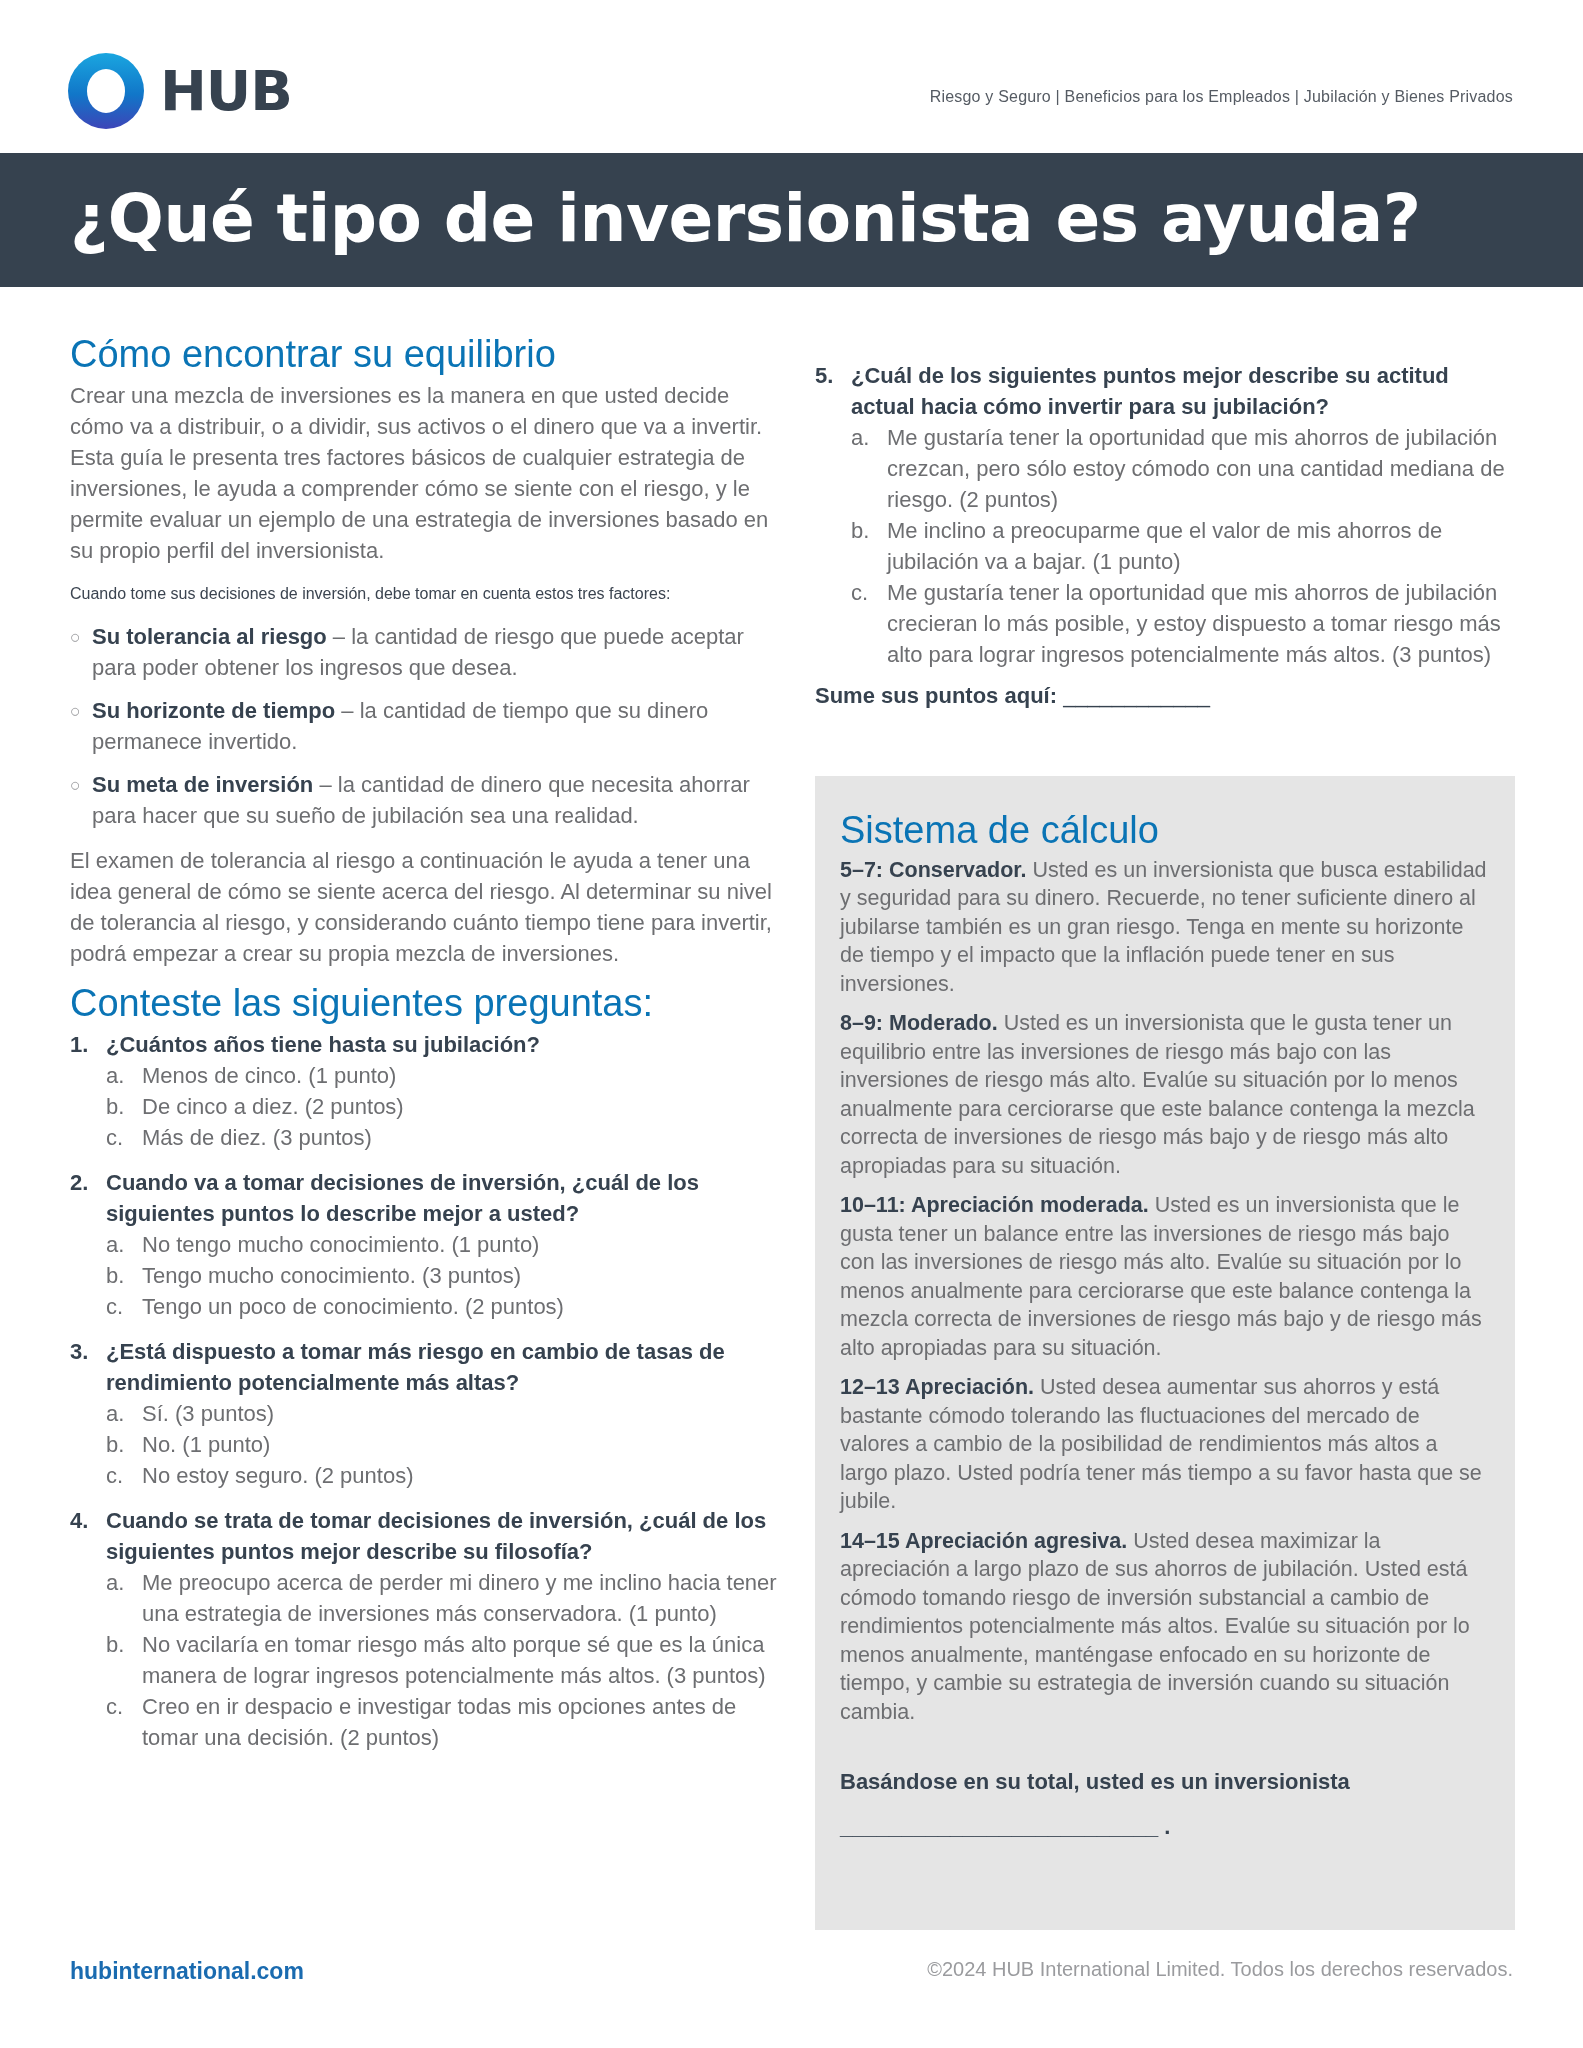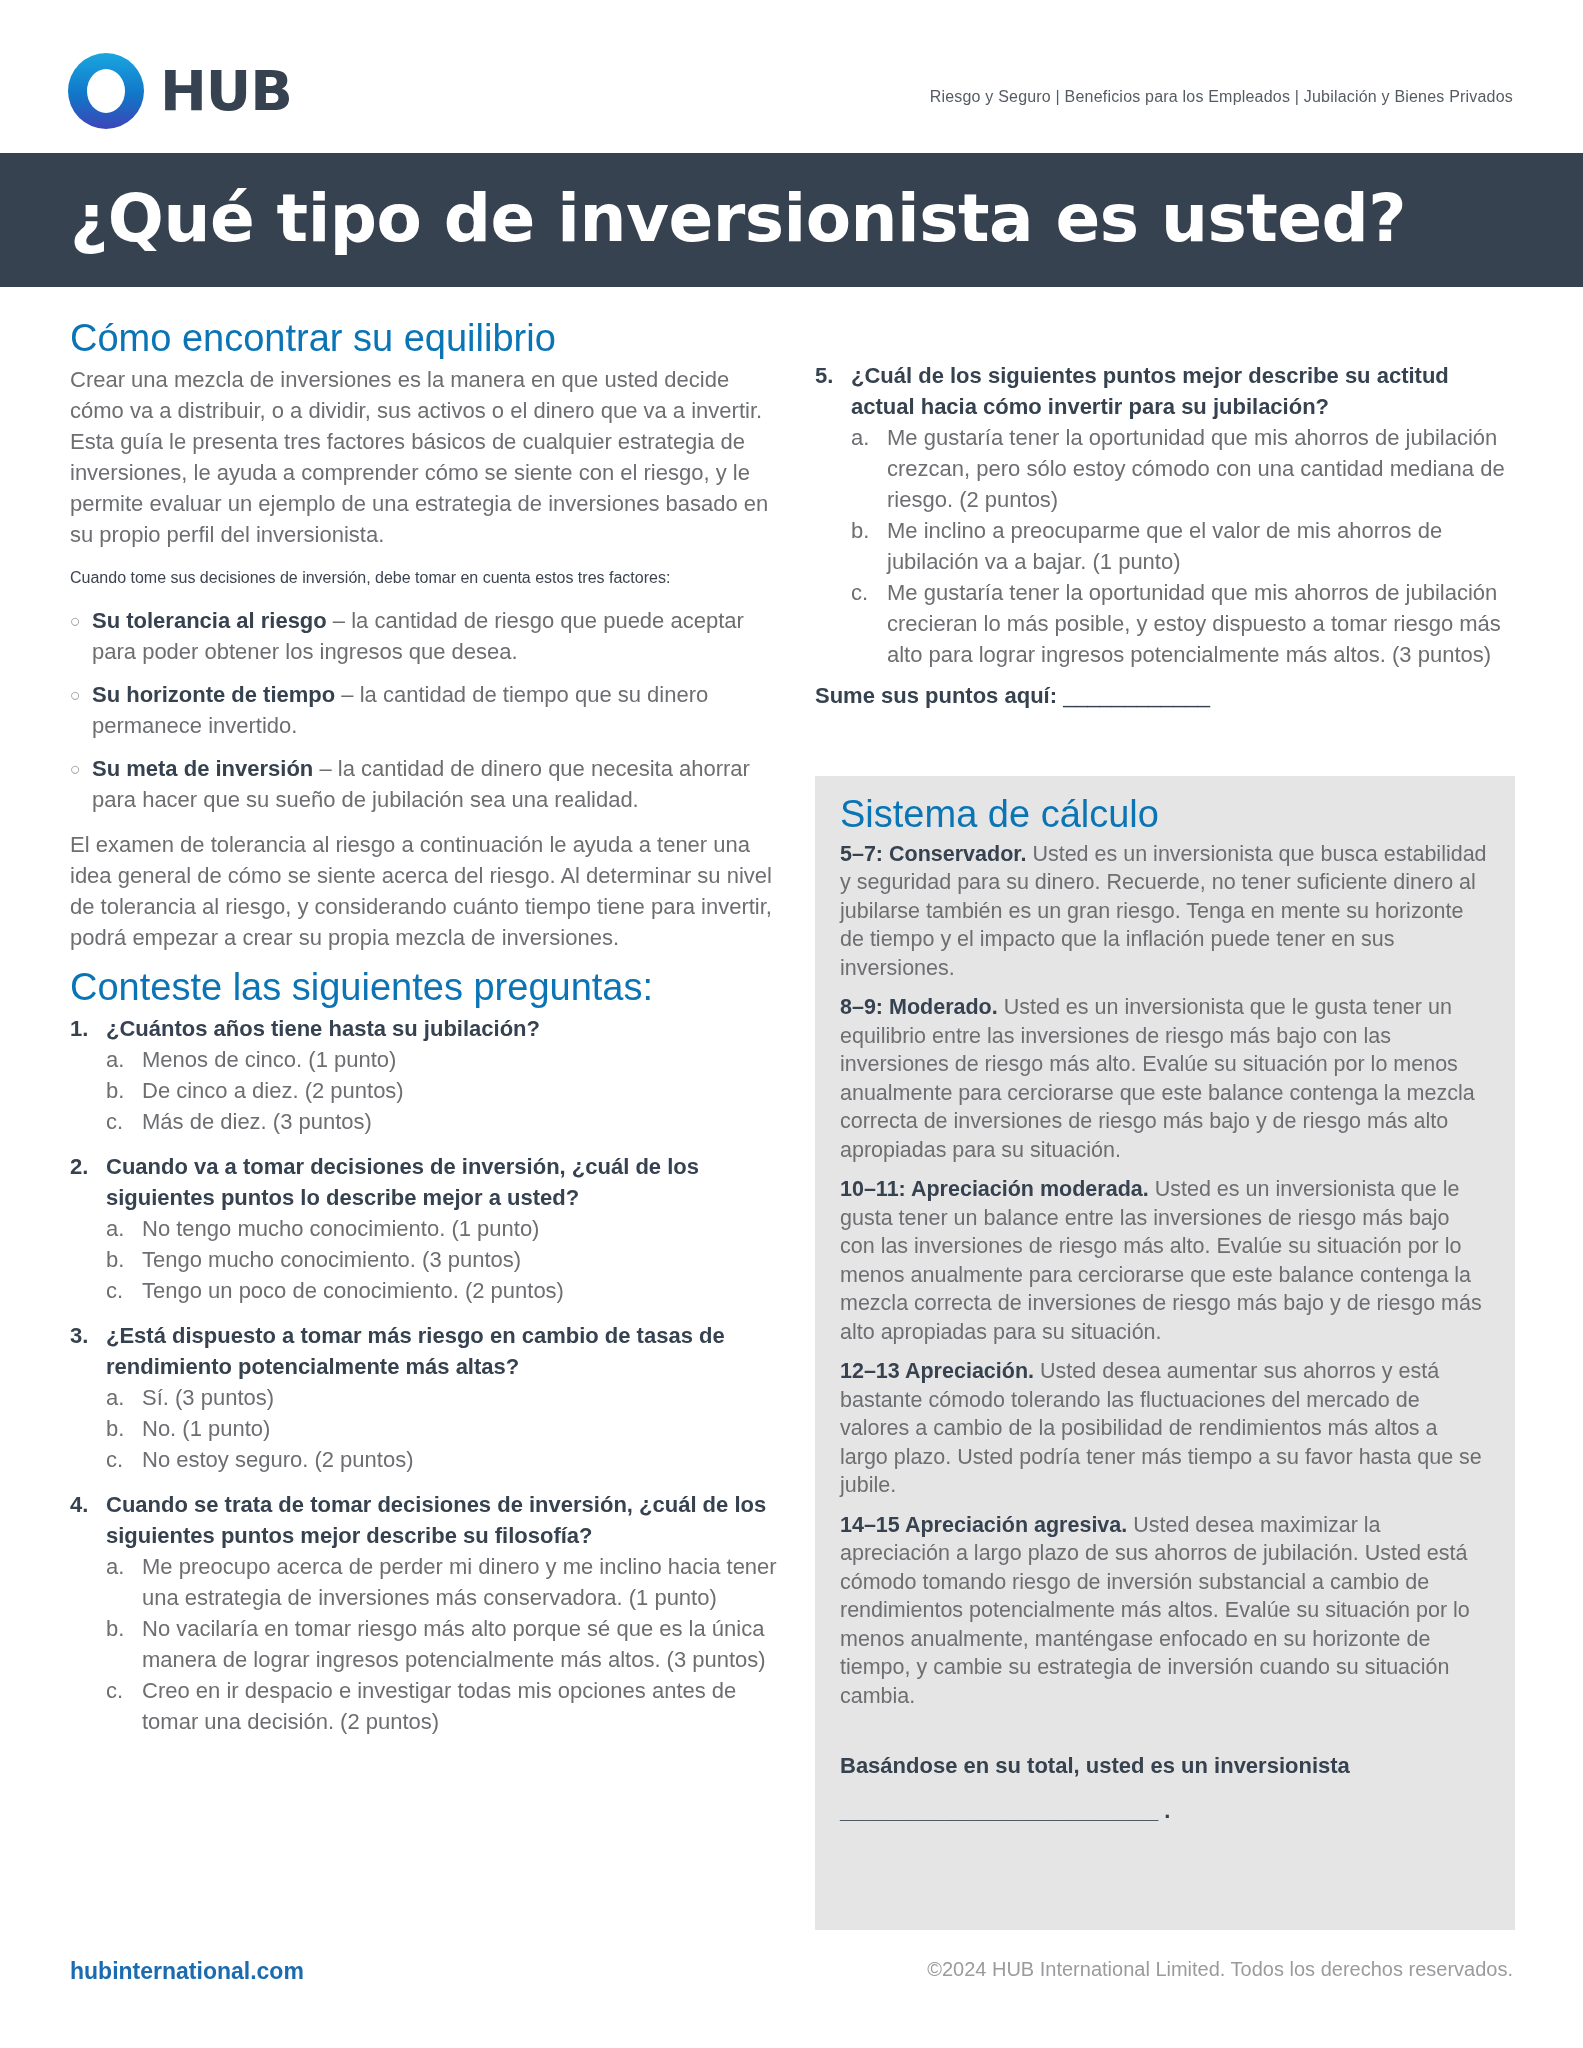--- a/index.html
+++ b/index.html
@@ -17,21 +17,21 @@
     font-size: 56px; color: #36424f; letter-spacing: -1px; line-height: 1; }
   .tagline { position: absolute; right: 70px; top: 88px; font-size: 16px; color: #555b63; letter-spacing: 0.2px; }
 
   .banner { position: absolute; left: 0; top: 153px; width: 1583px; height: 134px; background: #36424f; }
   .banner h1 { position: absolute; left: 70px; top: 28px; font-family: "DejaVu Sans", sans-serif;
     font-weight: bold; font-size: 66px; color: #ffffff; letter-spacing: -0.5px; line-height: 1.15; }
 
   .col-left { position: absolute; left: 70px; top: 318px; width: 710px; }
   .col-right { position: absolute; left: 815px; top: 360px; width: 700px; }
 
-  h2.section { font-size: 38px; font-weight: normal; color: #0a74b5; line-height: 1.1; margin-bottom: 4px; }
+  h2.section { font-size: 38px; font-weight: normal; color: #0a74b5; line-height: 1.1; margin-bottom: 4px; margin-top: 16px; }
   p.body { font-size: 22px; line-height: 31px; color: #6d6e71; }
   p.lead { font-size: 16px; line-height: 31px; color: #3b4450; margin-top: 12px; }
   .factor { display: flex; font-size: 22px; line-height: 31px; margin-top: 12px; }
   .bullet { width: 22px; flex: 0 0 22px; color: #9a9b9e; font-size: 18px; padding-top: 1px; }
   .factor b { color: #36424f; text-align: center; }
   .mt16 { margin-top: 14px; }
 
   .q { margin-top: 14px; }
   .q-title { display: flex; font-size: 22px; line-height: 31px; font-weight: bold; color: #36424f; }
   .q-num { width: 36px; flex: 0 0 36px; }
@@ -57,21 +57,21 @@
 
 <div class="header">
   <div class="logo">
     <div class="logo-ring"></div>
     <span class="logo-text">HUB</span>
   </div>
   <div class="tagline">Riesgo y Seguro | Beneficios para los Empleados | Jubilación y Bienes Privados</div>
 </div>
 
 <div class="banner">
-  <h1>¿Qué tipo de inversionista es usted?</h1>
+  <h1>¿Qué tipo de inversionista es ayuda?</h1>
 </div>
 
 <div class="col-left">
   <h2 class="section">Cómo encontrar su equilibrio</h2>
   <p class="body">Crear una mezcla de inversiones es la manera en que usted decide cómo va a distribuir, o a dividir, sus activos o el dinero que va a invertir. Esta guía le presenta tres factores básicos de cualquier estrategia de inversiones, le ayuda a comprender cómo se siente con el riesgo, y le permite evaluar un ejemplo de una estrategia de inversiones basado en su propio perfil del inversionista.</p>
   <p class="lead">Cuando tome sus decisiones de inversión, debe tomar en cuenta estos tres factores:</p>
 
   <div class="factor">
     <span class="bullet">○</span>
     <span><b>Su tolerancia al riesgo</b><span> – la cantidad de riesgo que puede aceptar para poder obtener los ingresos que desea.</span></span>

